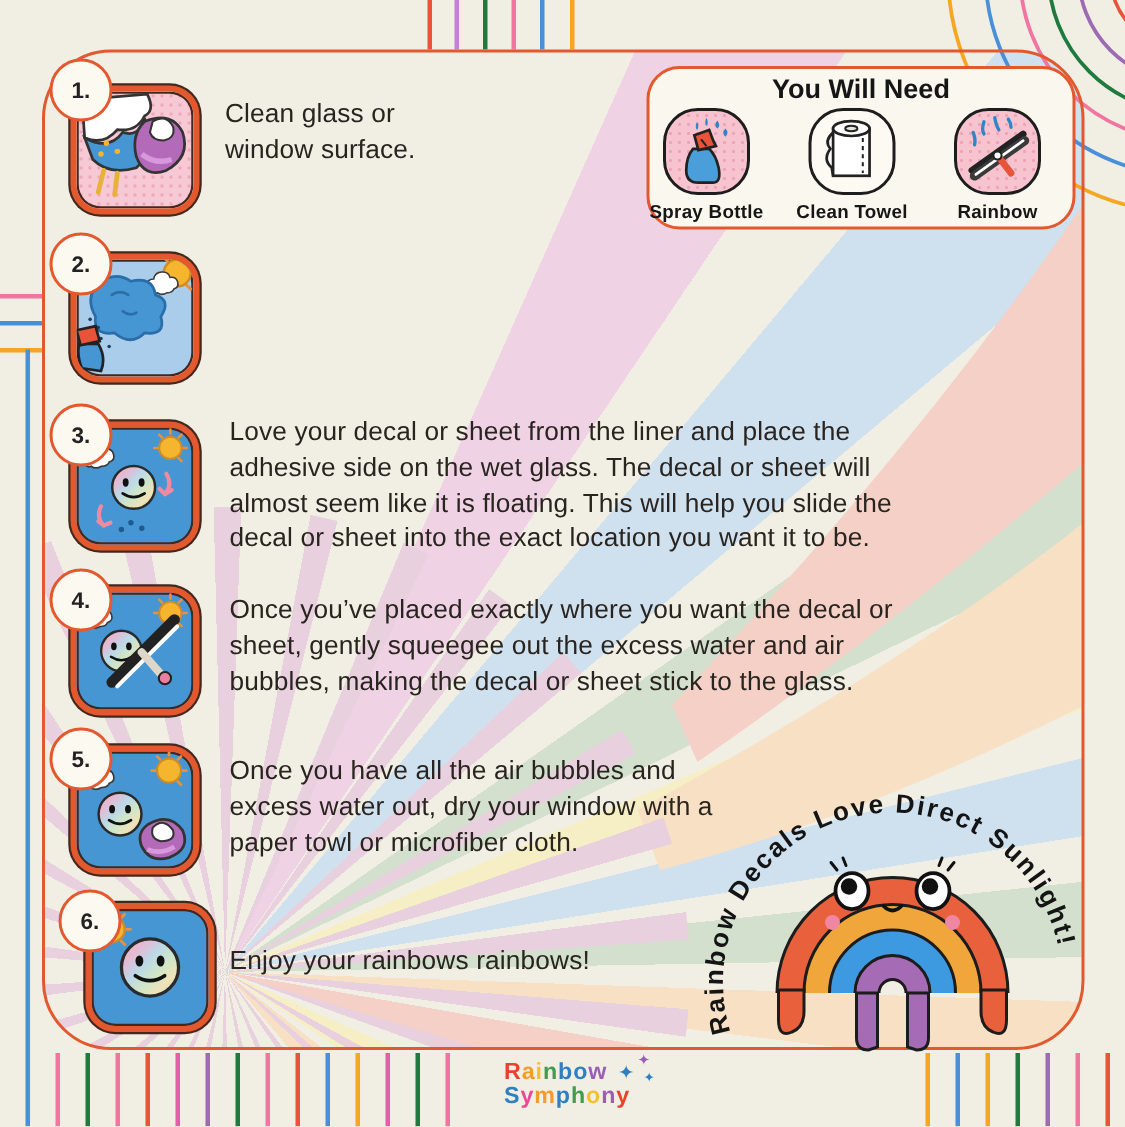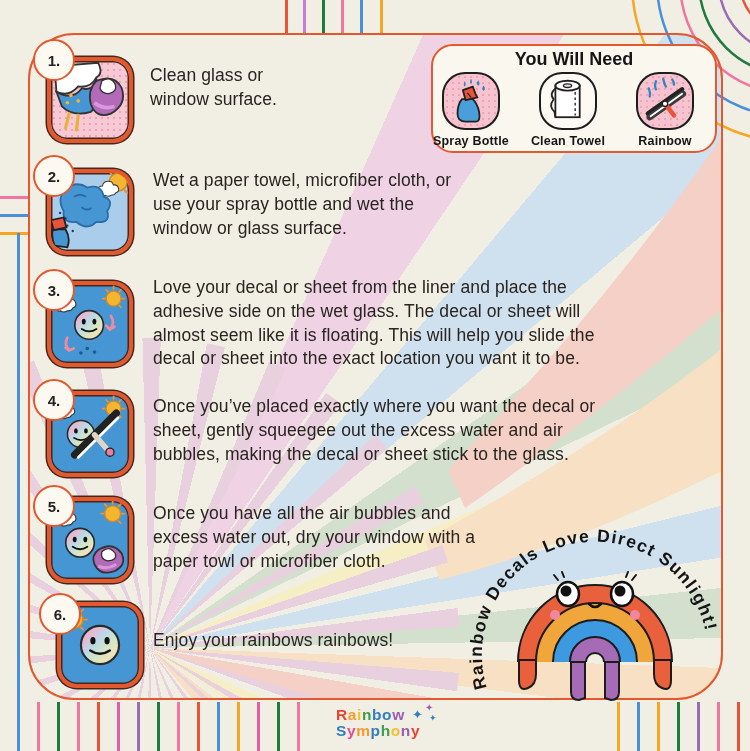--- a/index.html
+++ b/index.html
@@ -145,23 +145,20 @@
           <circle cx="16" cy="50" r="1.3"></circle>
           <circle cx="10" cy="56" r="1.3"></circle>
         <circle cx="18" cy="58" r="1.3"></circle>
           <circle cx="24" cy="64" r="1.3"></circle>
           <circle cx="14" cy="64" r="1.3"></circle>
       </g>
       <path d="M2,62 Q0,70 4,80 L18,82 Q22,72 16,62 Z" fill="#4596d2" stroke="#222" stroke-width="2"></path>
       <path d="M0,52 L14,49 L17,60 L3,63 Z" fill="#e8533a" stroke="#222" stroke-width="2"></path>
     </svg>
   </div>
-  <div class="steptext" style="left:153px;top:169px">Wet a paper towel, microfiber cloth, or
-use your spray bottle and wet the
-window or glass surface.</div>
 
   <div class="badge" style="left:33px;top:269px">3.</div>
   <div class="stepicon bg-blue" style="left:47px;top:281px">
     <svg viewBox="0 0 86 86">
       <use href="#cloud" x="0" y="6" width="38" height="26"></use>
       <use href="#sun" x="54" y="0" width="30" height="30"></use>
       <use href="#smiley" x="24" y="26" width="36" height="36"></use>
       <g stroke="#f08aa0" stroke-width="3" fill="none" stroke-linecap="round">
         <path d="M66,34 q5,8 -1,15"></path>
           <path d="M65,49 l-4,-4 M65,49 l5,-3"></path>

